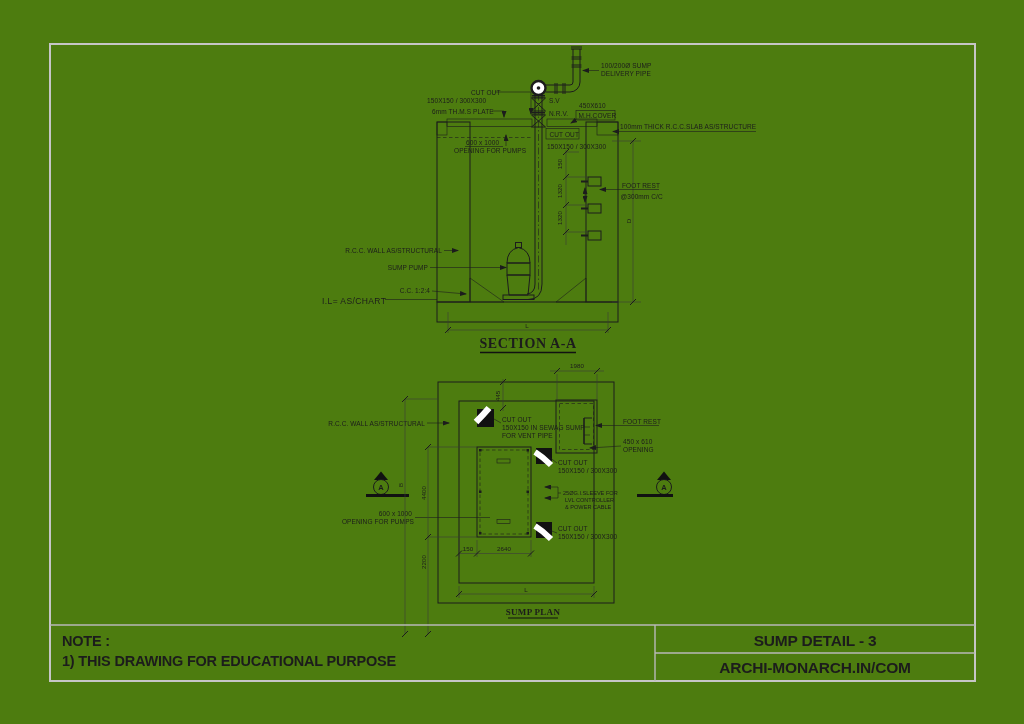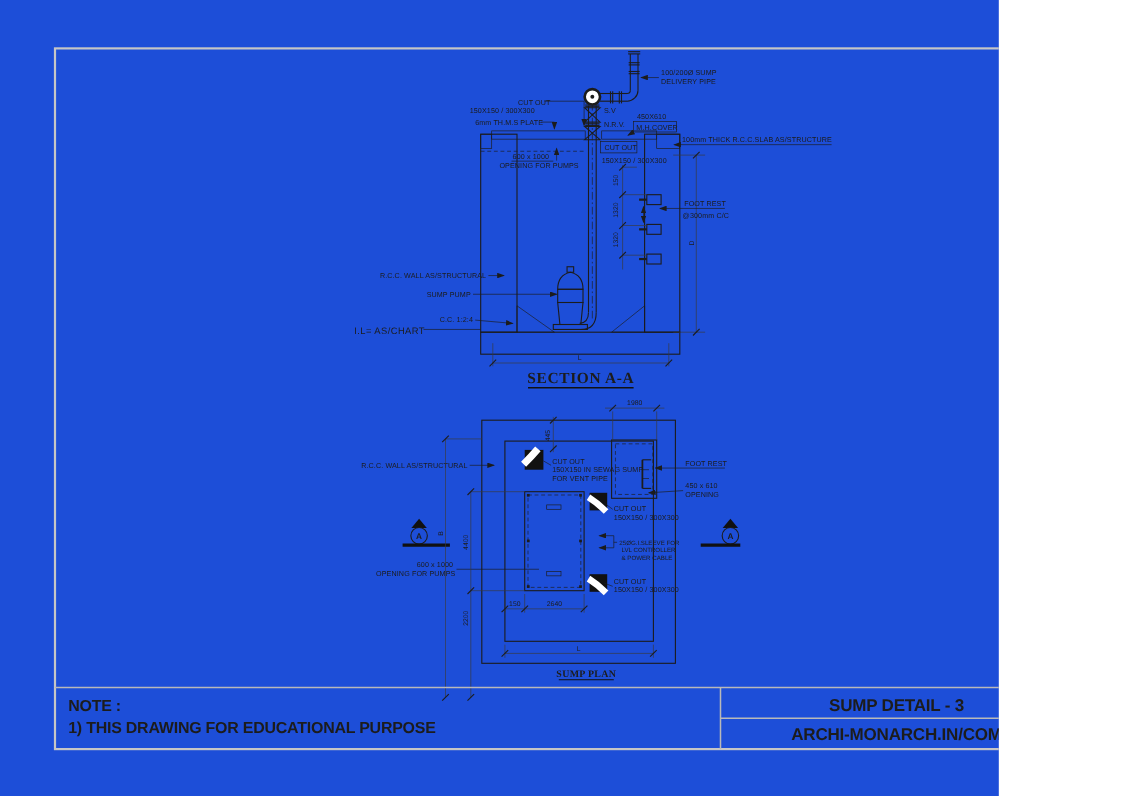--- a/index.html
+++ b/index.html
@@ -1,16 +1,16 @@
 <!DOCTYPE html>
 <html><head>
 <meta charset="utf-8">
 <style>
   html,body{margin:0;padding:0;background:#ffffff;}
-  .page{position:relative;width:908px;height:724px;background:#1d4ed8;overflow:hidden;
+  .page{position:relative;width:1024px;height:724px;background:#4d7c0f;overflow:hidden;
         font-family:"Liberation Sans",sans-serif;}
   svg{position:absolute;left:0;top:0;}
   text{fill:#1c1c1c;}
   .ann{font-size:6.5px;letter-spacing:.1px;}
   .ann-sm{font-size:5.6px;}
   .ann-lg{font-size:8.5px;letter-spacing:.4px;}
   .dimtxt{font-size:6.2px;}
   .viewtitle{font-family:"Liberation Serif",serif;font-weight:bold;font-size:14px;letter-spacing:.6px;}
   .viewtitle-sm{font-family:"Liberation Serif",serif;font-weight:bold;font-size:9px;letter-spacing:.3px;}
   .tb{font-weight:bold;font-size:14.5px;letter-spacing:-.2px;}

